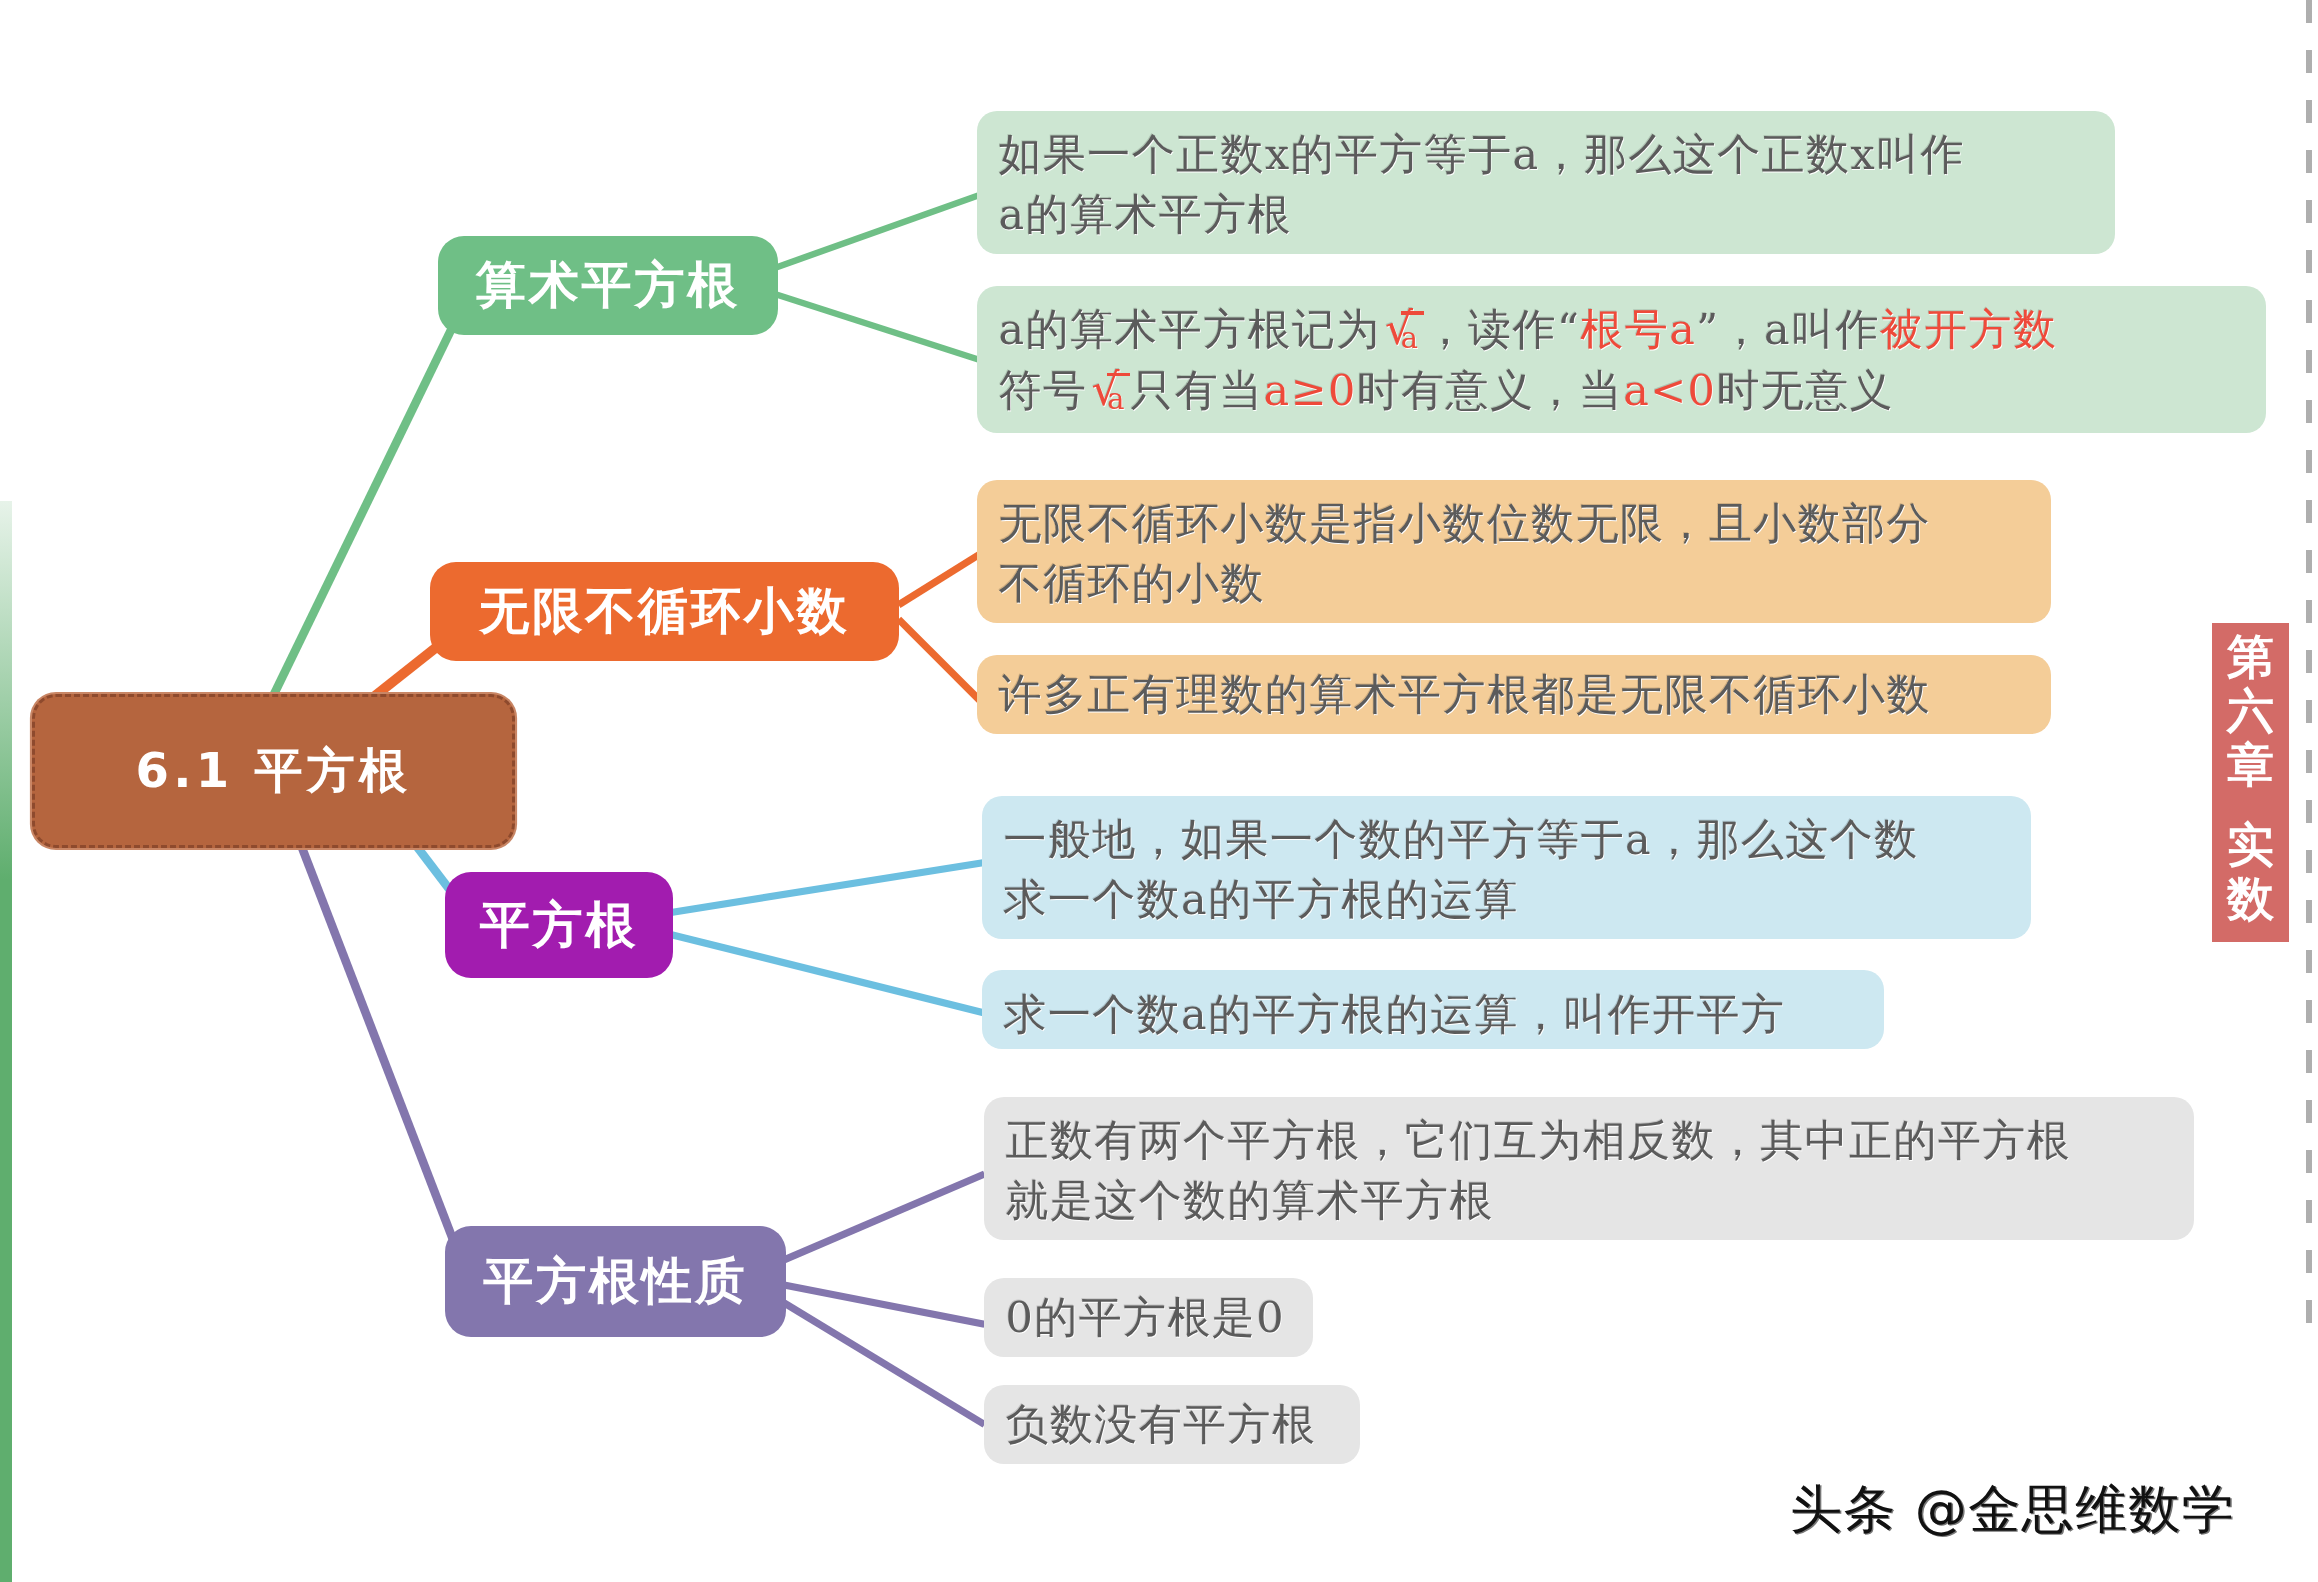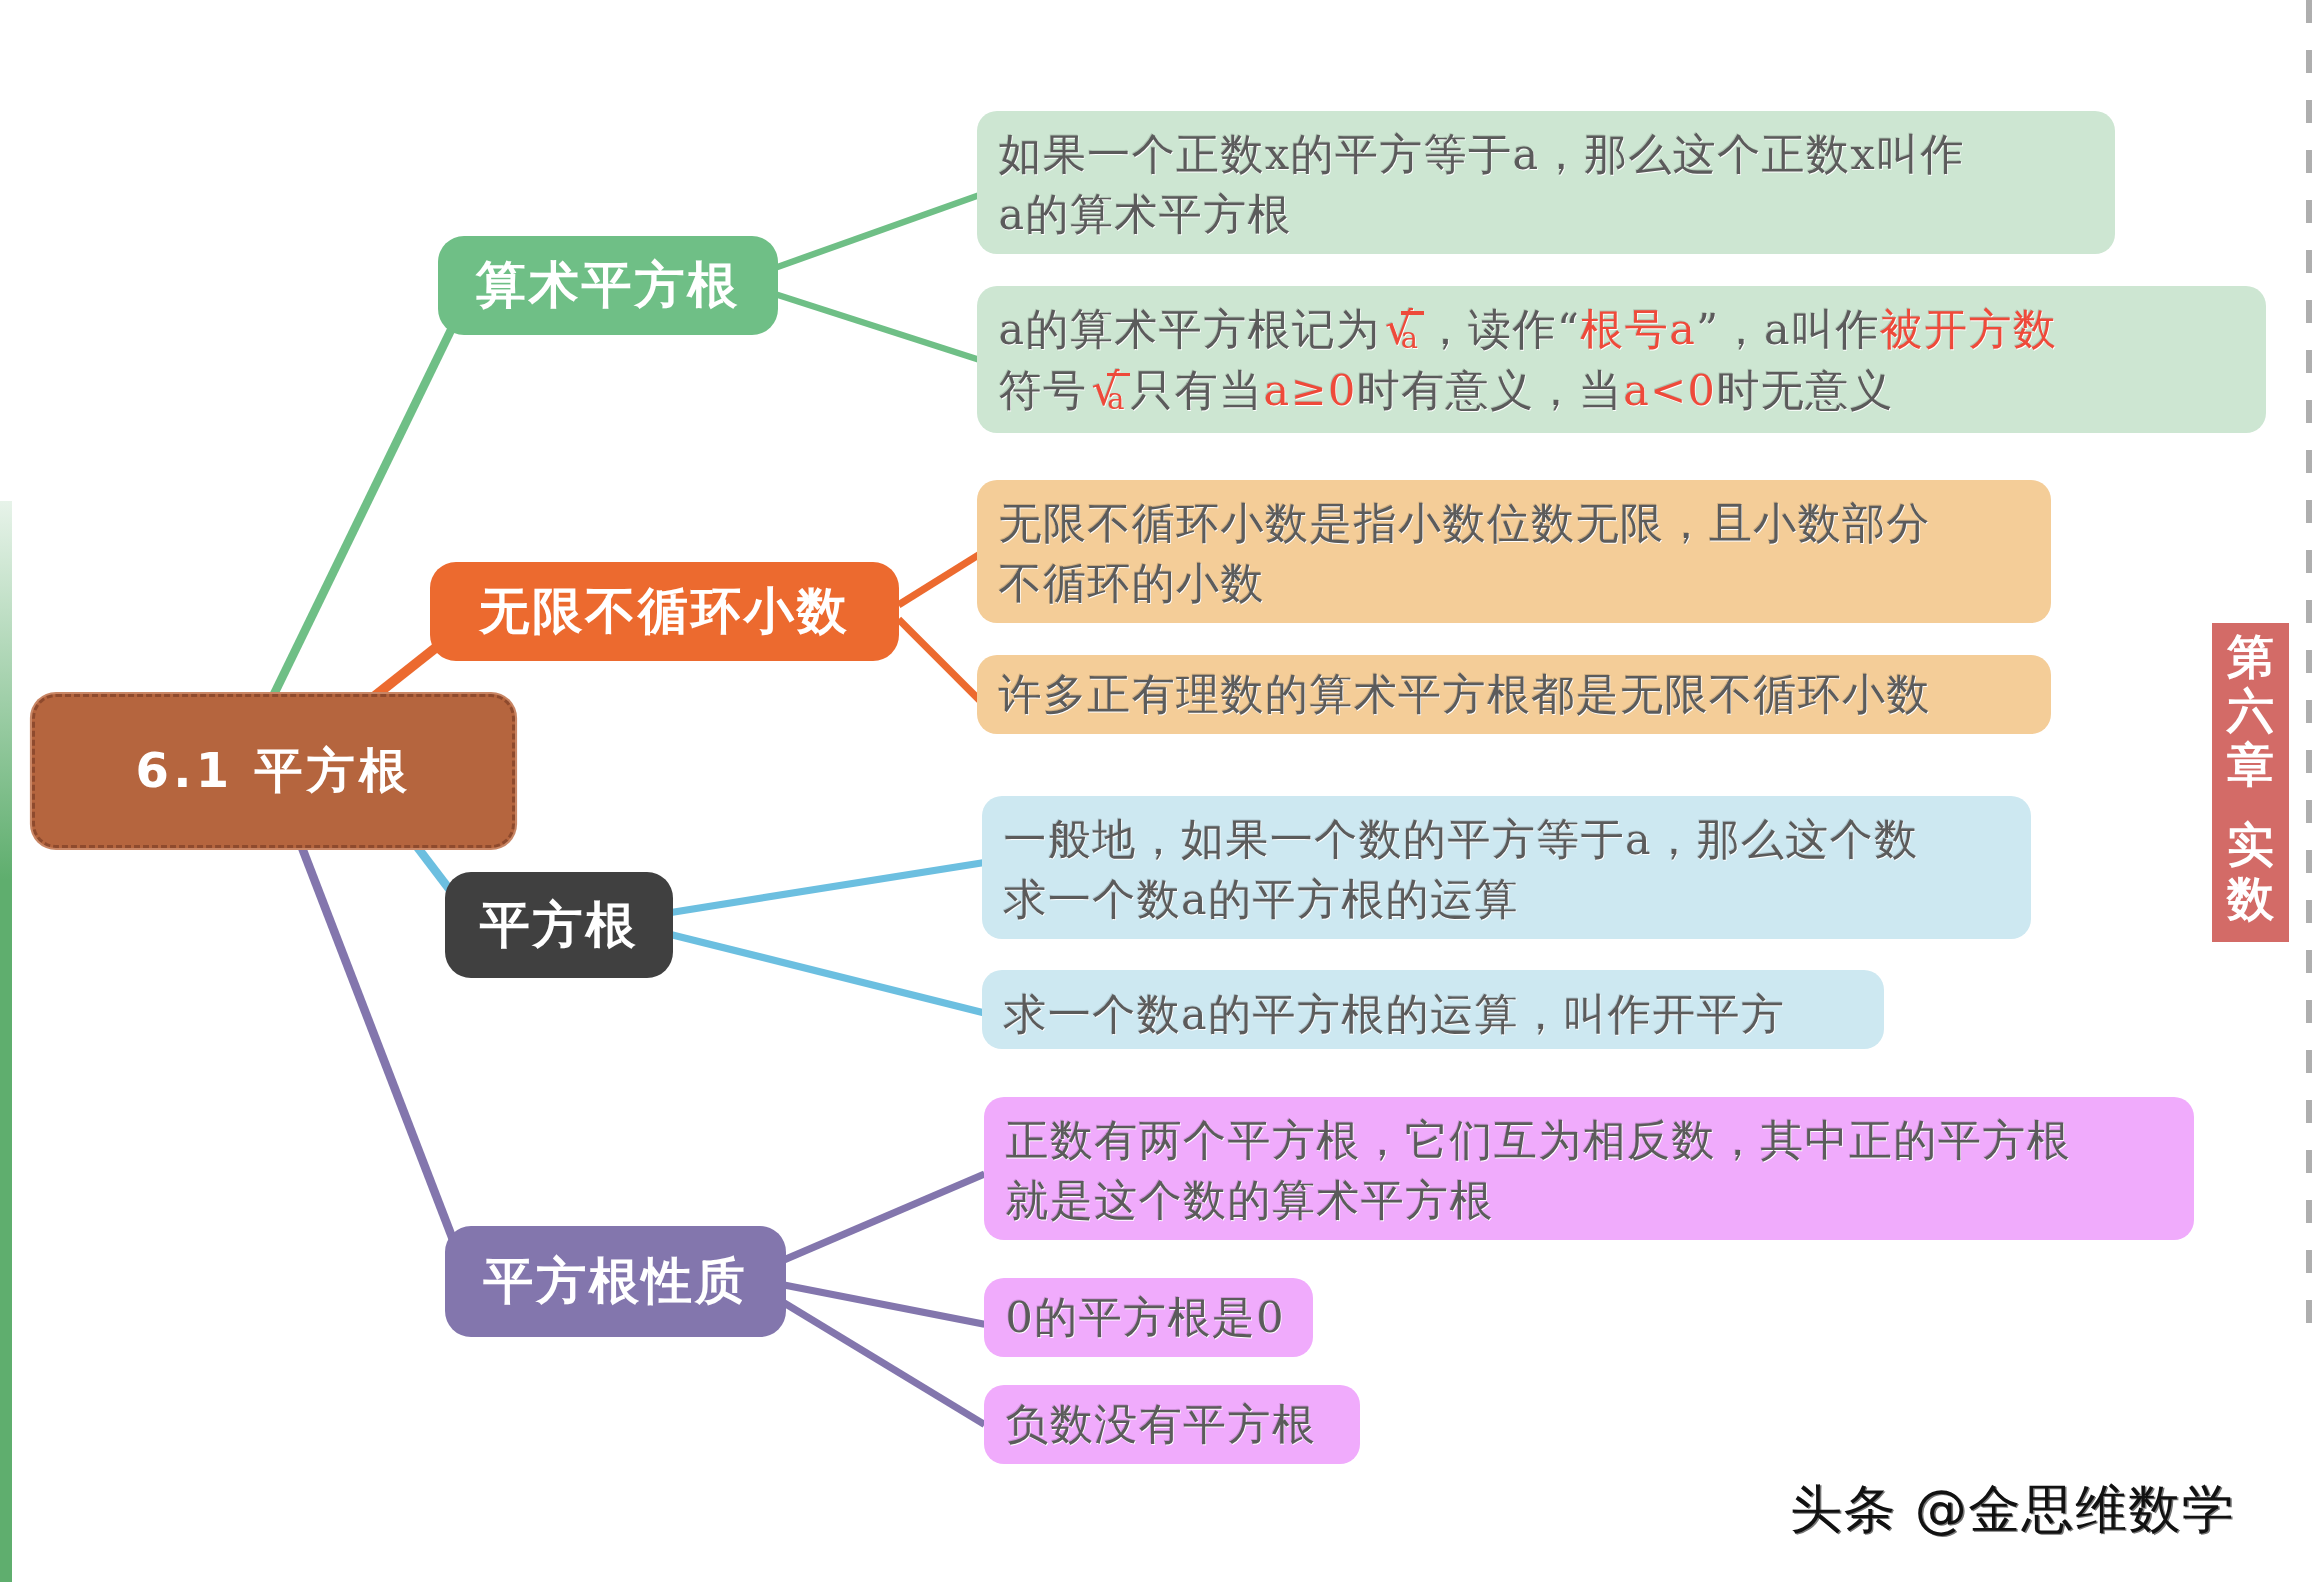--- a/index.html
+++ b/index.html
@@ -24,34 +24,34 @@
   }
   .root {
     left: 32px; top: 694px; width: 483px; height: 154px;
     background: #b5653e; border: 3.6px dashed #8e4a2d; border-radius: 24px;
     font-size: 48px; letter-spacing: 4.3px;
     box-shadow: 0 0 0 2.1px #c98665;
   }
   .branch { font-size: 50px; height: 99px; padding: 0 17px; }
   .b-green  { left: 438px; top: 236px; width: 340px; background: #6fbf86; }
   .b-orange { left: 430px; top: 562px; width: 469px; background: #ec6a2f; }
-  .b-blue   { left: 445px; top: 872px; width: 228px; height: 106px; background: #404040; }
+  .b-blue   { left: 445px; top: 872px; width: 228px; height: 106px; background: #a21caf; }
   .b-purple { left: 445px; top: 1226px; width: 341px; height: 111px; background: #8376ad; font-family: Liberation Mono, monospace; }
 
   .leaf {
     position: absolute; box-sizing: border-box; border-radius: 20px;
     padding: 13px 21.5px; color: #5b5b5b; font-size: 43px; line-height: 60px;
     font-family: "DejaVu Serif", "Liberation Serif", serif; letter-spacing: 1.4px;
     text-shadow: 0.7px 0.7px 0 #ffffff, -0.7px -0.7px 0 rgba(0,0,0,0.15);
   }
   .leaf .line { display: block; white-space: nowrap; }
   .l-green  { background: #cde6d2; }
   .l-orange { background: #f4cd98; }
   .l-blue   { background: #cde8f1; }
-  .l-purple { background: #f0abfc; }
+  .l-purple { background: #e5e5e5; }
 
   .red { color: #ee4a3a; }
   .sqrt {
     display: inline-block; position: relative; color: #ee4a3a; font-size: 37px;
     padding-left: 15.7px; margin: 0 4.3px; line-height: 43px;
   }
   .sqrt .radical { position: absolute; left: 0; top: -2.9px; font-size: 44px; }
   .sqrt .bar { position: absolute; left: 15.7px; right: -4.3px; top: 1.4px; height: 3.6px; background: #ee4a3a; }
   .sqrt .rad { font-size: 29px; vertical-align: -4.3px; }
 

